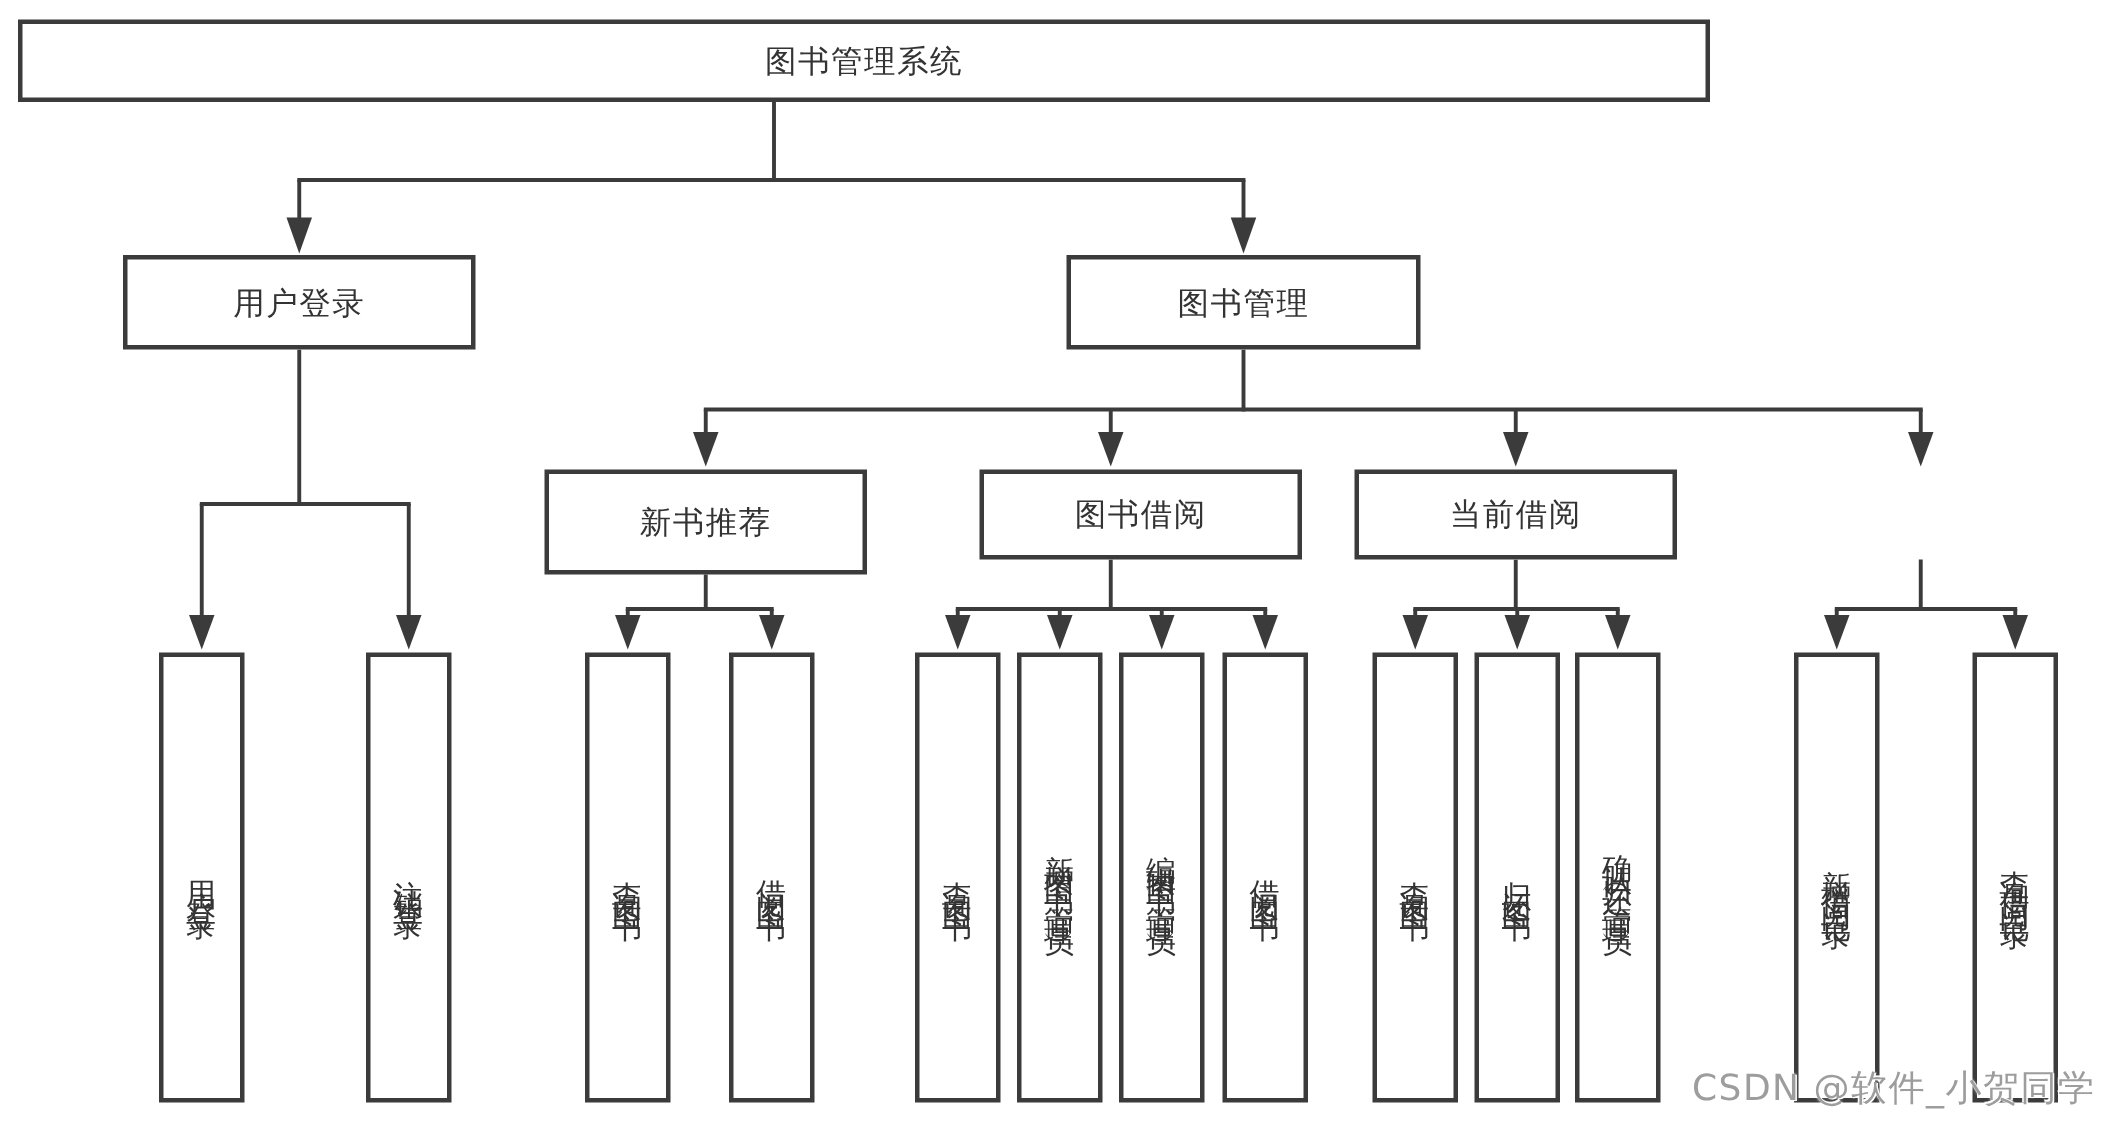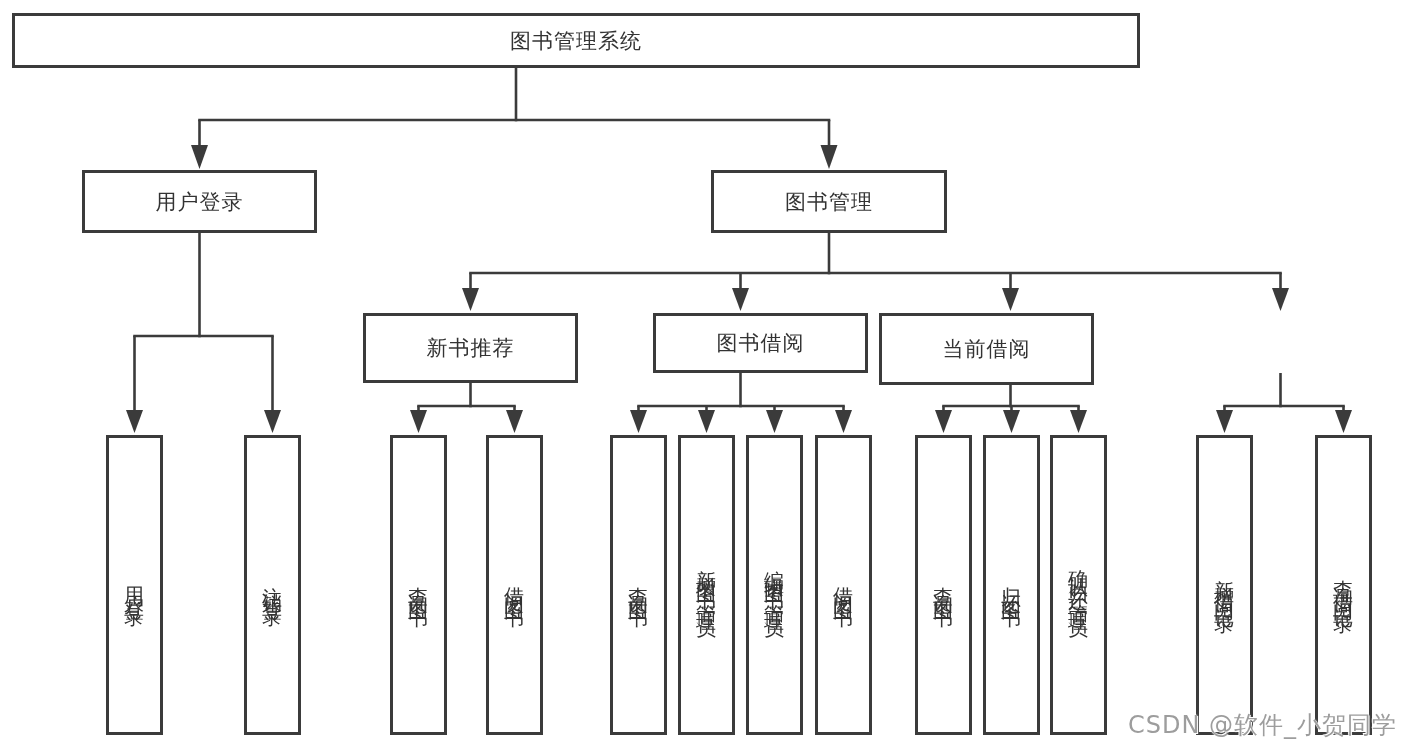--- a/index.html
+++ b/index.html
@@ -126,21 +126,21 @@
     <polygon points="1335,410 1352,410 1343.5,433"></polygon>
   </svg>
 
   <div class="node h-node" style="left:12px; top:13px; width:1128px; height:55px;">图书管理系统</div>
 
   <div class="node h-node" style="left:82px; top:170px; width:235px; height:63px;">用户登录</div>
   <div class="node h-node" style="left:711px; top:170px; width:236px; height:63px;">图书管理</div>
 
   <div class="node h-node" style="left:363px; top:313px; width:215px; height:70px;">新书推荐</div>
   <div class="node h-node" style="left:633px; top:313px; width:215px; height:60px;margin-left:20px;">图书借阅</div>
-  <div class="node h-node" style="left:879px; top:313px; width:215px; height:72px;">当前借阅</div>
+  <div class="node h-node" style="left:903px; top:313px; width:215px; height:60px;">当前借阅</div>
 
   <div class="node v-node" style="left:106px; top:435px; width:57px; height:300px;">
     <span class="vtext">用户登录</span>
   </div>
   <div class="node v-node" style="left:244px; top:435px; width:57px; height:300px;">
     <span class="vtext">注销登录</span>
   </div>
 
   <div class="node v-node" style="left:390px; top:435px; width:57px; height:300px;">
     <span class="vtext">查询图书</span>

